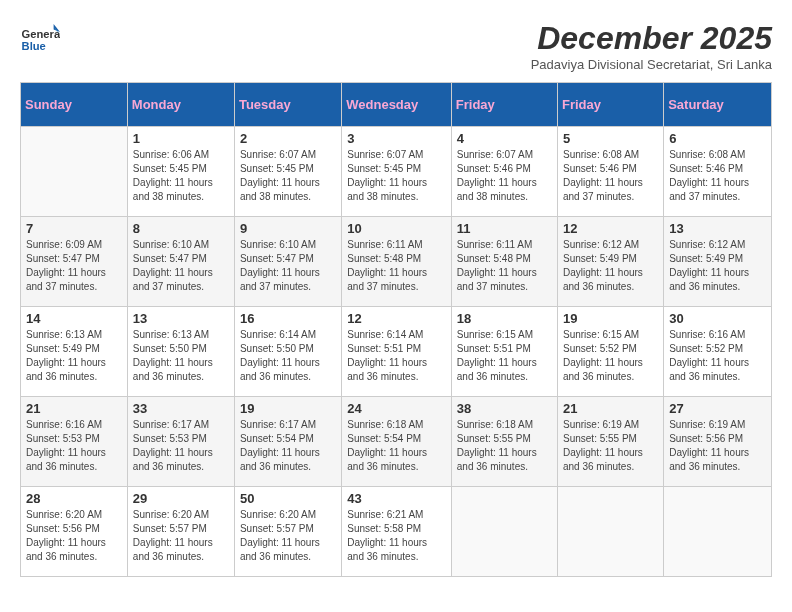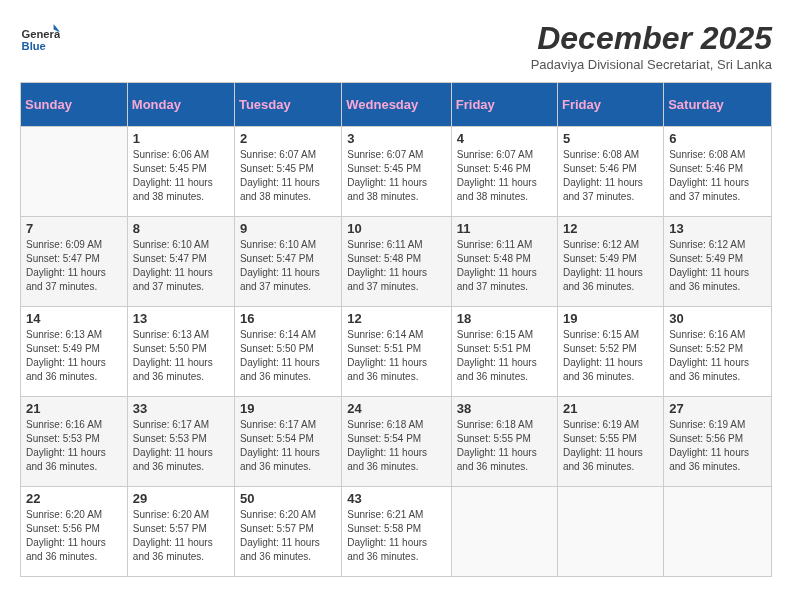--- a/index.html
+++ b/index.html
@@ -227,21 +227,21 @@
           <span class="day-number">21</span>
           <div class="day-info">Sunrise: 6:19 AM<br>Sunset: 5:55 PM<br>Daylight: 11 hours and 36 minutes.</div>
         </td>
         <td>
           <span class="day-number">27</span>
           <div class="day-info">Sunrise: 6:19 AM<br>Sunset: 5:56 PM<br>Daylight: 11 hours and 36 minutes.</div>
         </td>
       </tr>
       <tr>
         <td>
-          <span class="day-number">22</span>
+          <span class="day-number">28</span>
           <div class="day-info">Sunrise: 6:20 AM<br>Sunset: 5:56 PM<br>Daylight: 11 hours and 36 minutes.</div>
         </td>
         <td>
           <span class="day-number">29</span>
           <div class="day-info">Sunrise: 6:20 AM<br>Sunset: 5:57 PM<br>Daylight: 11 hours and 36 minutes.</div>
         </td>
         <td>
           <span class="day-number">50</span>
           <div class="day-info">Sunrise: 6:20 AM<br>Sunset: 5:57 PM<br>Daylight: 11 hours and 36 minutes.</div>
         </td>

